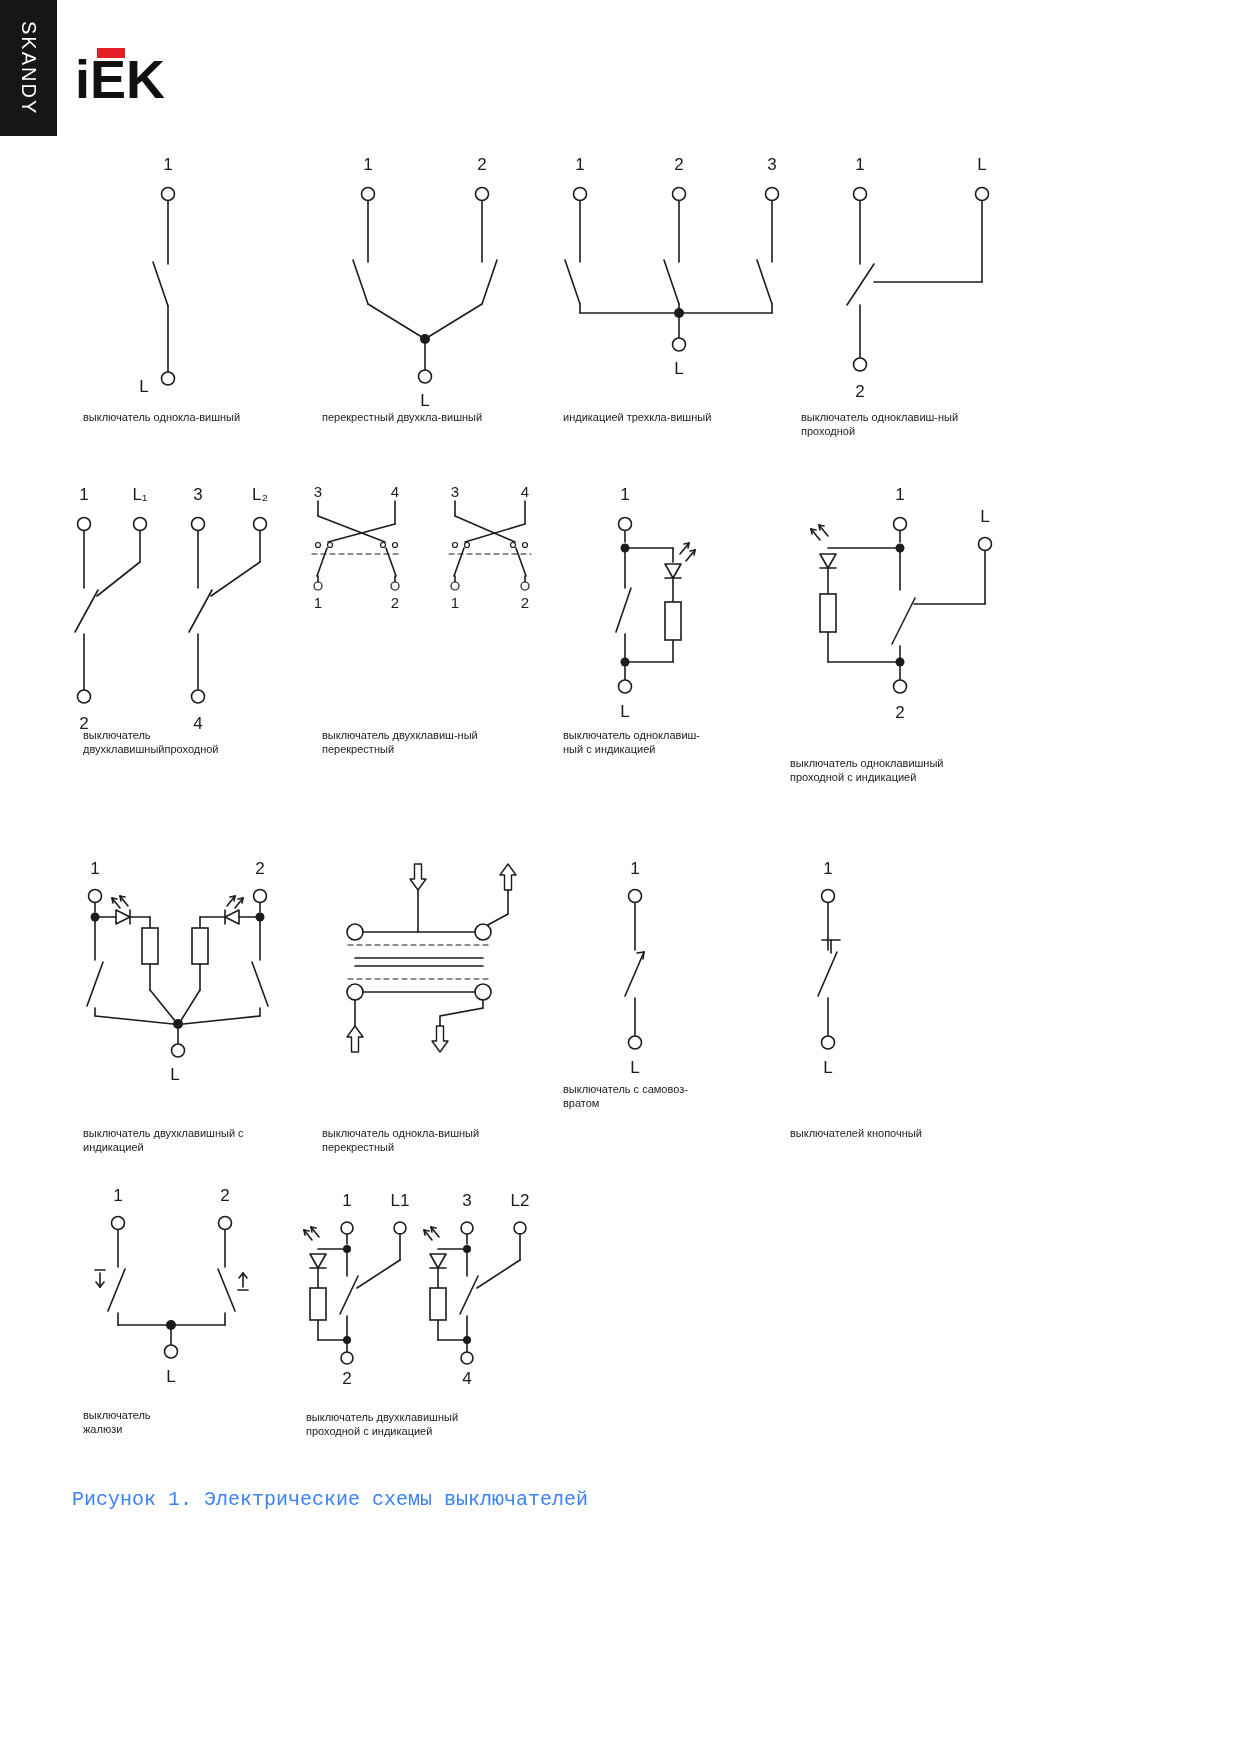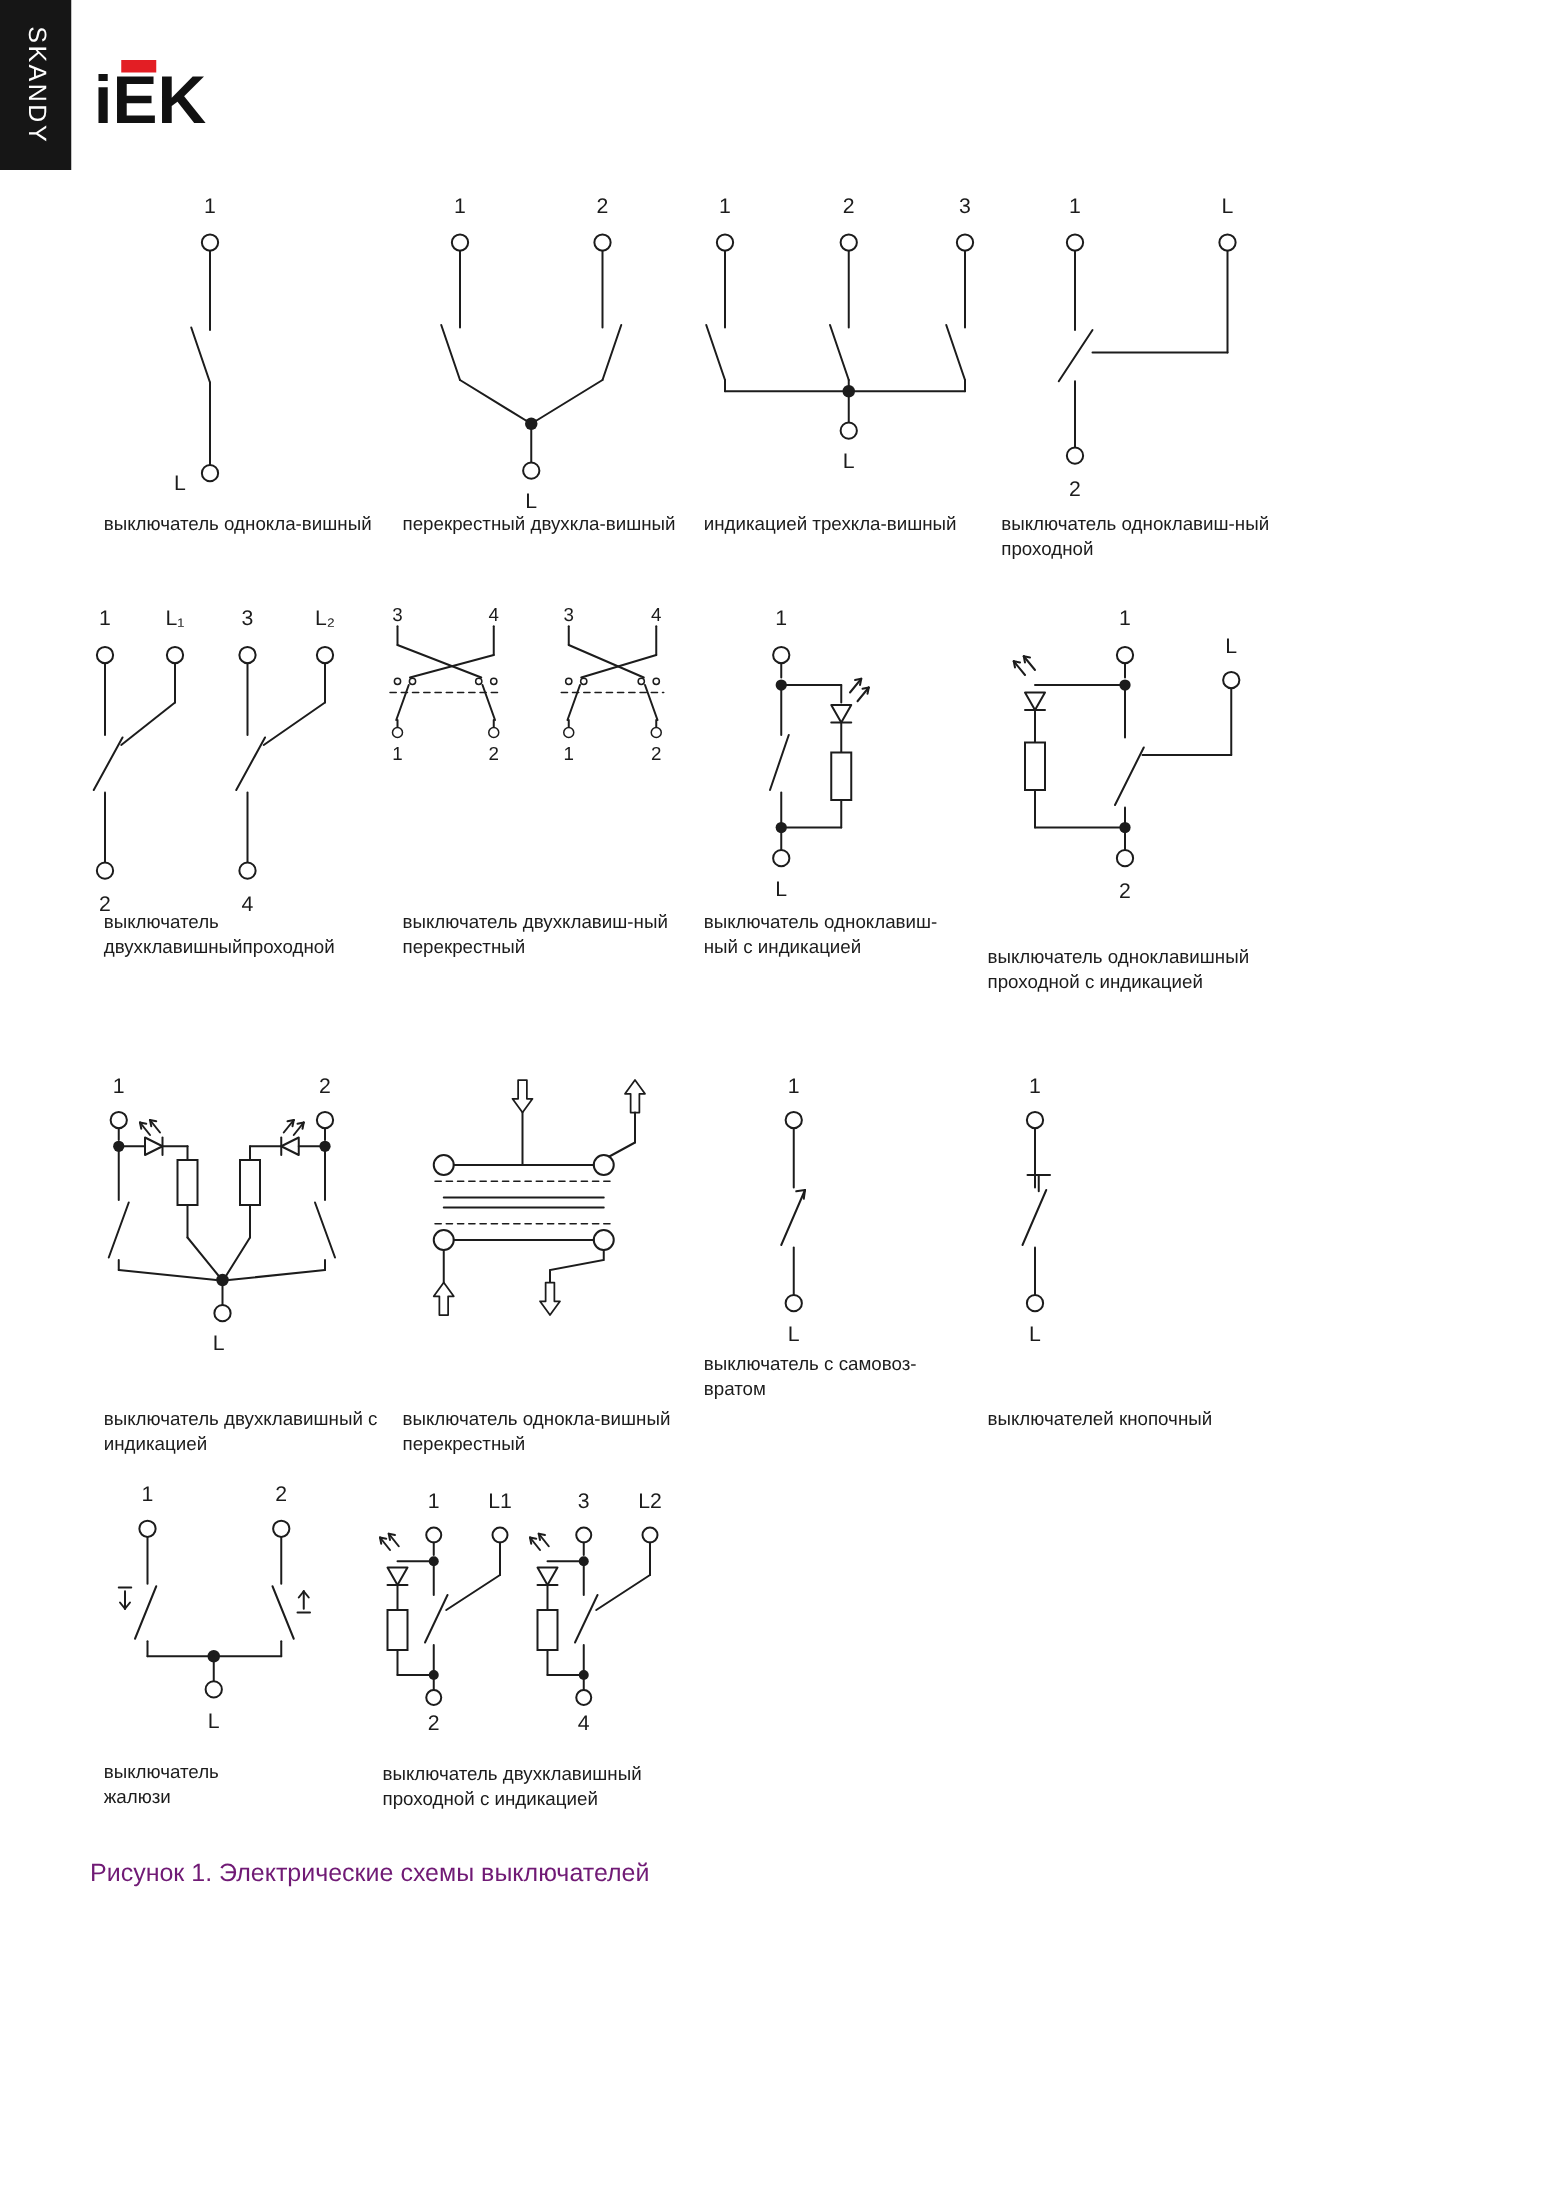--- a/index.html
+++ b/index.html
@@ -13,22 +13,22 @@
   .sch line, .sch polyline, .sch path { stroke:#1c1c1c; stroke-width:1.6; fill:none; stroke-linecap:round; }
   .sch .dash { stroke-dasharray:5 4; stroke-width:1.2; }
   .sch circle.term { fill:#ffffff; stroke:#1c1c1c; stroke-width:1.6; }
   .sch circle.small { fill:#ffffff; stroke:#1c1c1c; stroke-width:1.2; }
   .sch circle.dot { fill:#1c1c1c; stroke:none; }
   .sch rect.res { fill:#ffffff; stroke:#1c1c1c; stroke-width:1.6; }
   .sch polygon.led { fill:none; stroke:#1c1c1c; stroke-width:1.6; stroke-linejoin:round; }
   .sch polygon.arrow { fill:#ffffff; stroke:#1c1c1c; stroke-width:1.4; stroke-linejoin:round; }
   .sch text { font-family:"Liberation Sans",sans-serif; font-size:17px; fill:#1c1c1c; text-anchor:middle; }
   .sch text.sm { font-size:15px; }
-  .caption { position:absolute; font-size:15px; line-height:1.3; white-space:pre-line; color:#1c1c1c; }
-  .figure-caption { position:absolute; left:72px; top:1488px; font-size:20px; color:#701a75; }
+  .caption { position:absolute; font-size:11px; line-height:1.3; white-space:pre-line; color:#1c1c1c; }
+  .figure-caption { position:absolute; left:72px; top:1488px; font-size:20px; color:#3b82f6;font-family:Liberation Mono, monospace; }
 </style>
 </head>
 <body>
 
 <div id="brandbar">
   <span class="vtext">SKANDY</span>
 </div>
 
 <svg id="logo" width="120" height="66">
   <text x="2" y="54">iEK</text>

